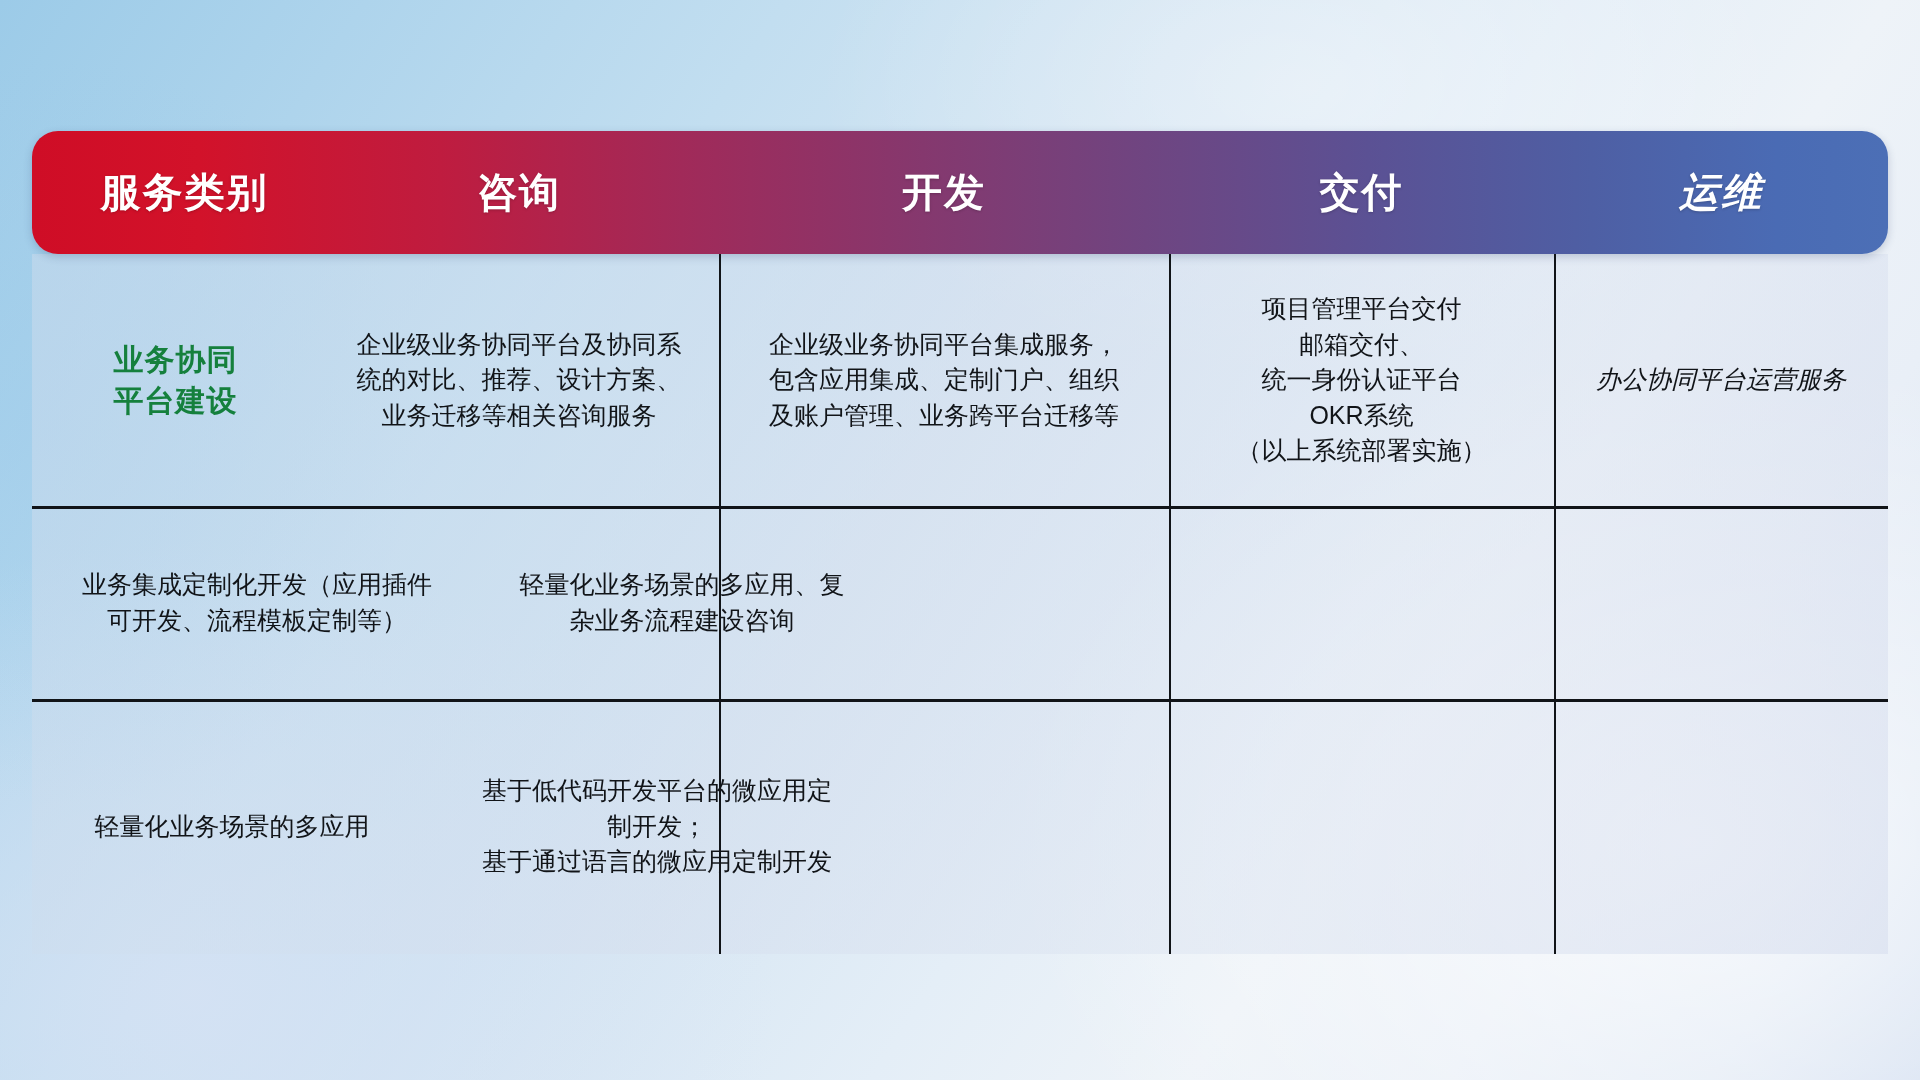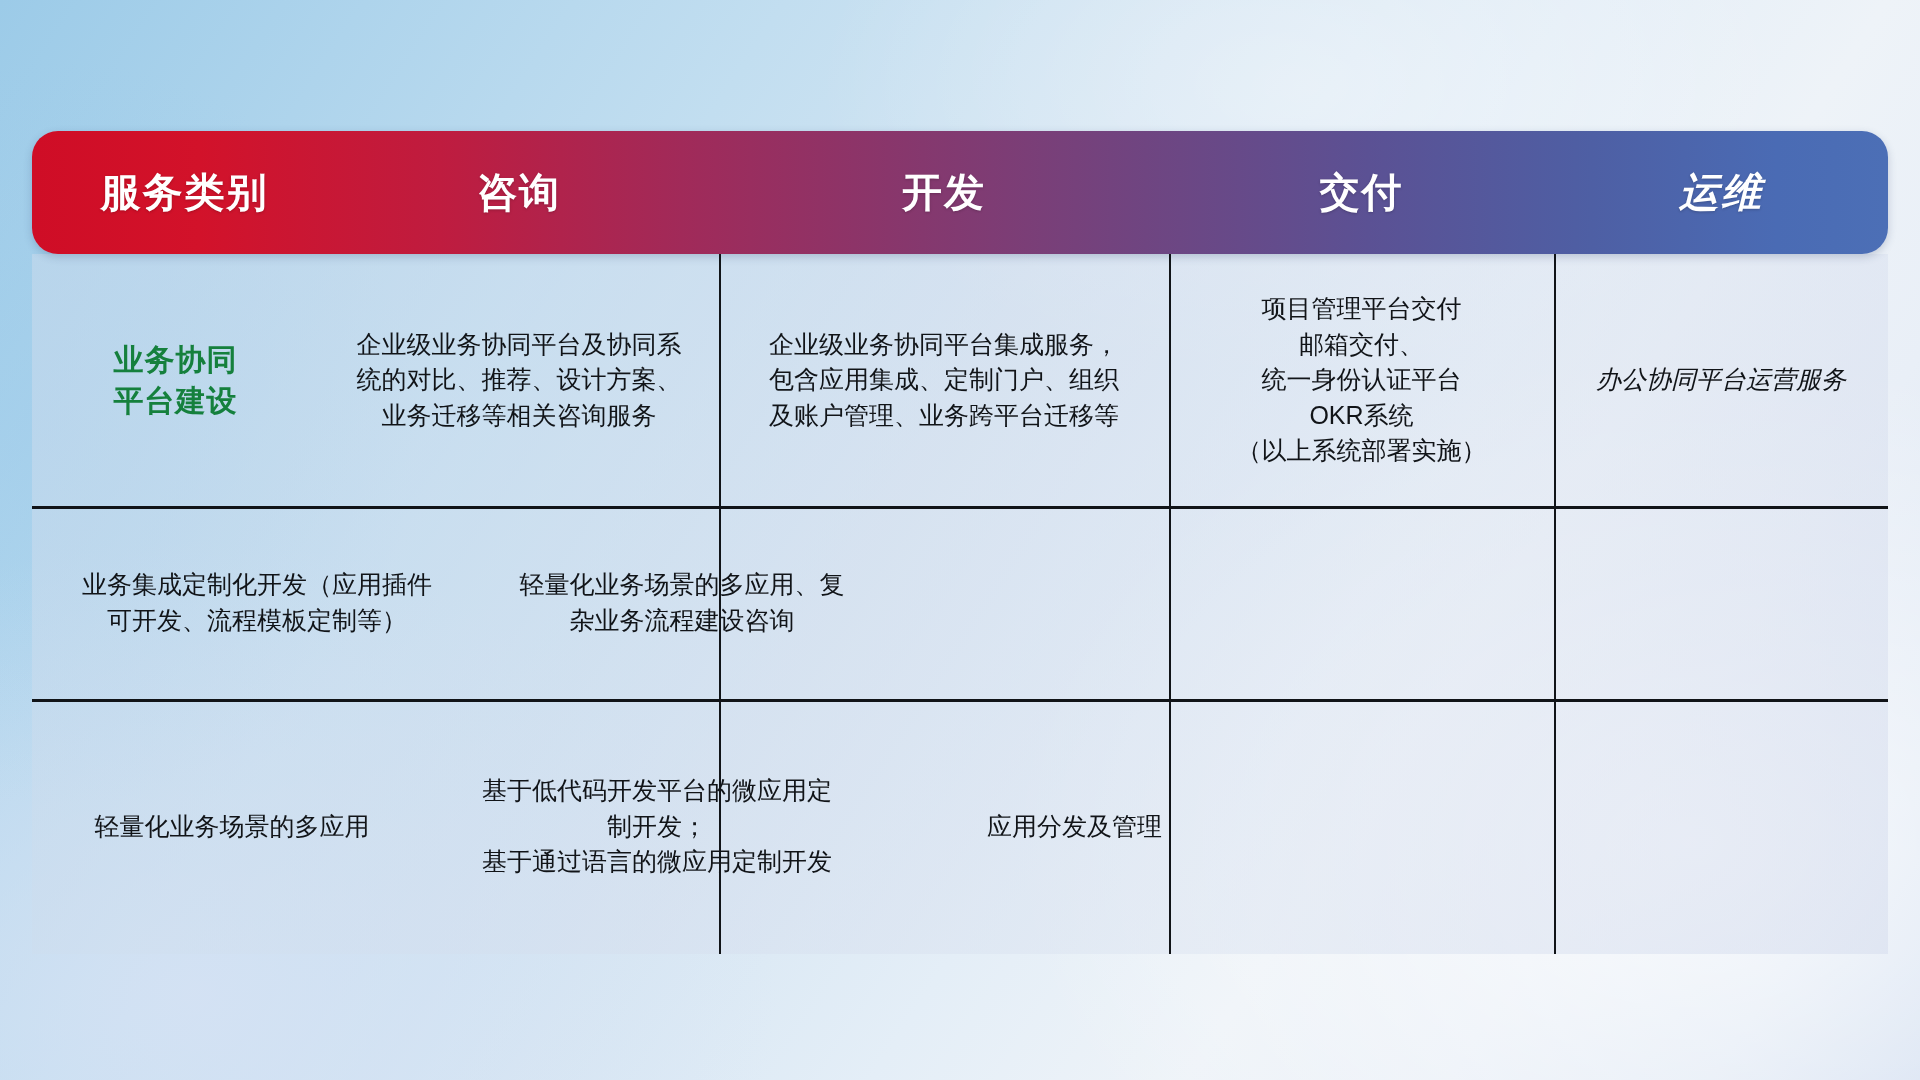--- a/index.html
+++ b/index.html
@@ -196,23 +196,20 @@
 
     <div class="row r3">
       <div class="cell c2">
         <span class="cell-text">轻量化业务场景的多应用</span>
       </div>
       <div class="cell c3">
         <span class="cell-text">基于低代码开发平台的微应用定
 制开发；
 基于通过语言的微应用定制开发</span>
       </div>
-      <div class="cell c4">
-        <span class="cell-text">应用分发及管理</span>
-      </div>
       <div class="cell c5">
         <span class="cell-text"></span>
       </div>
     </div>
 
     <div class="vrule v1"></div>
     <div class="vrule v2"></div>
     <div class="vrule v3"></div>
     <div class="hrule h1"></div>
     <div class="hrule h2"></div>

